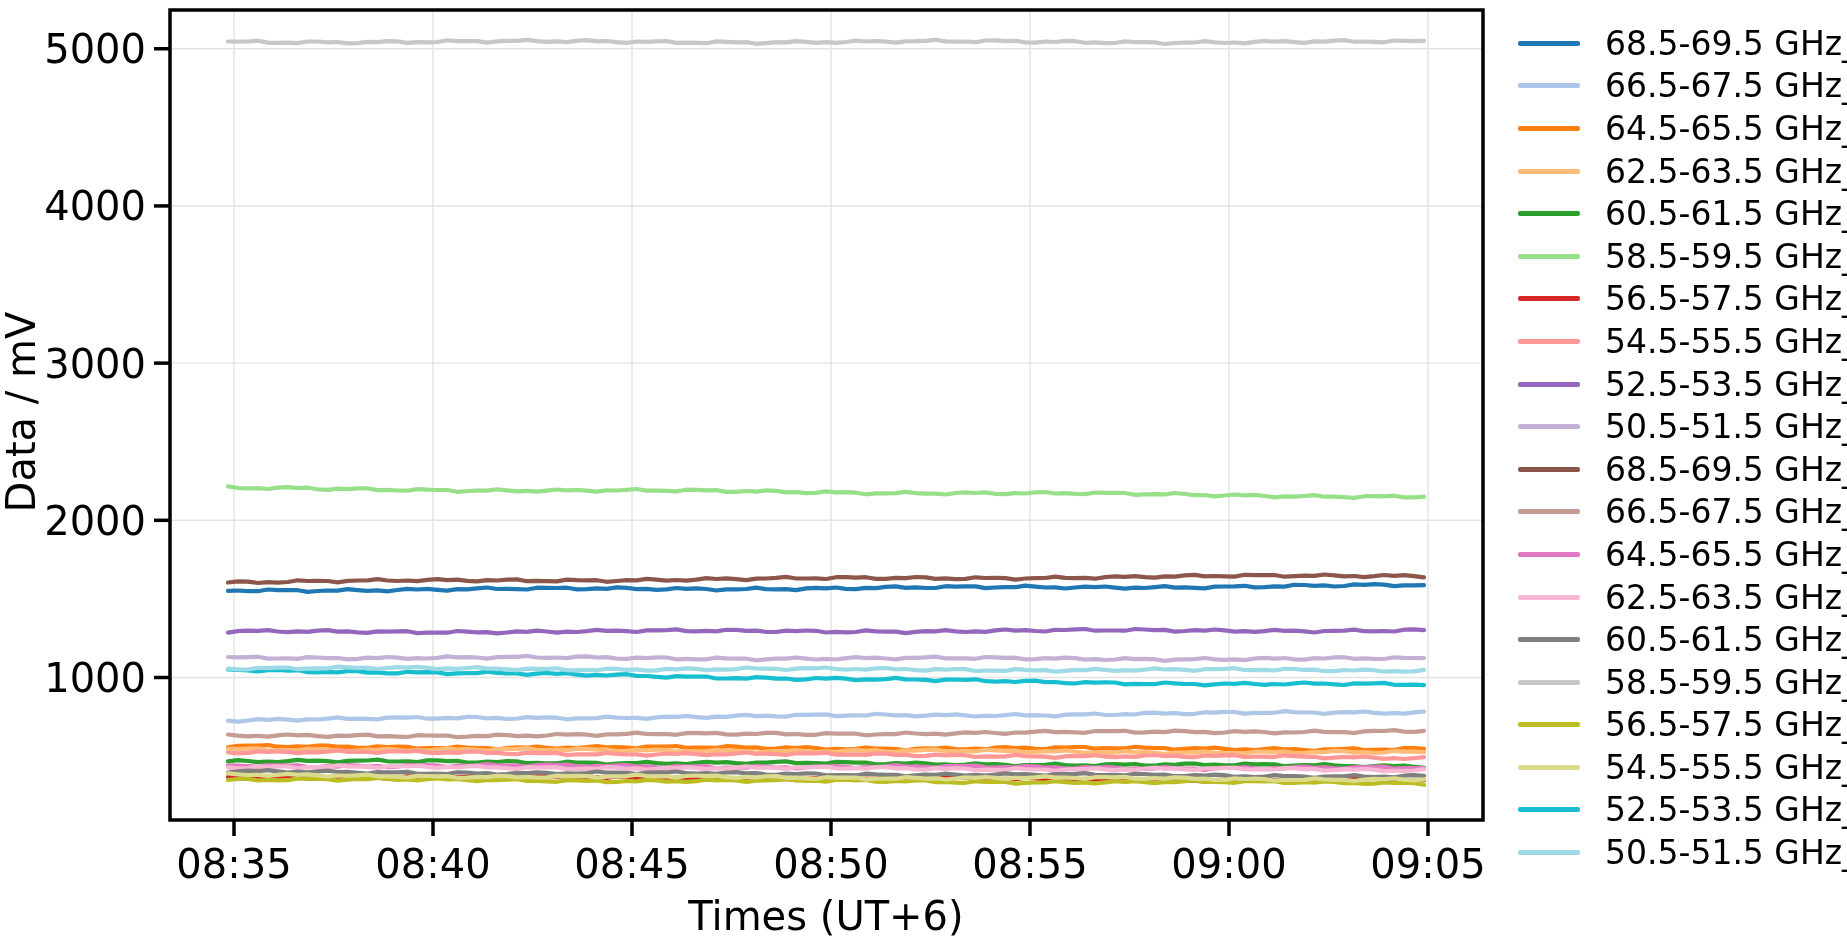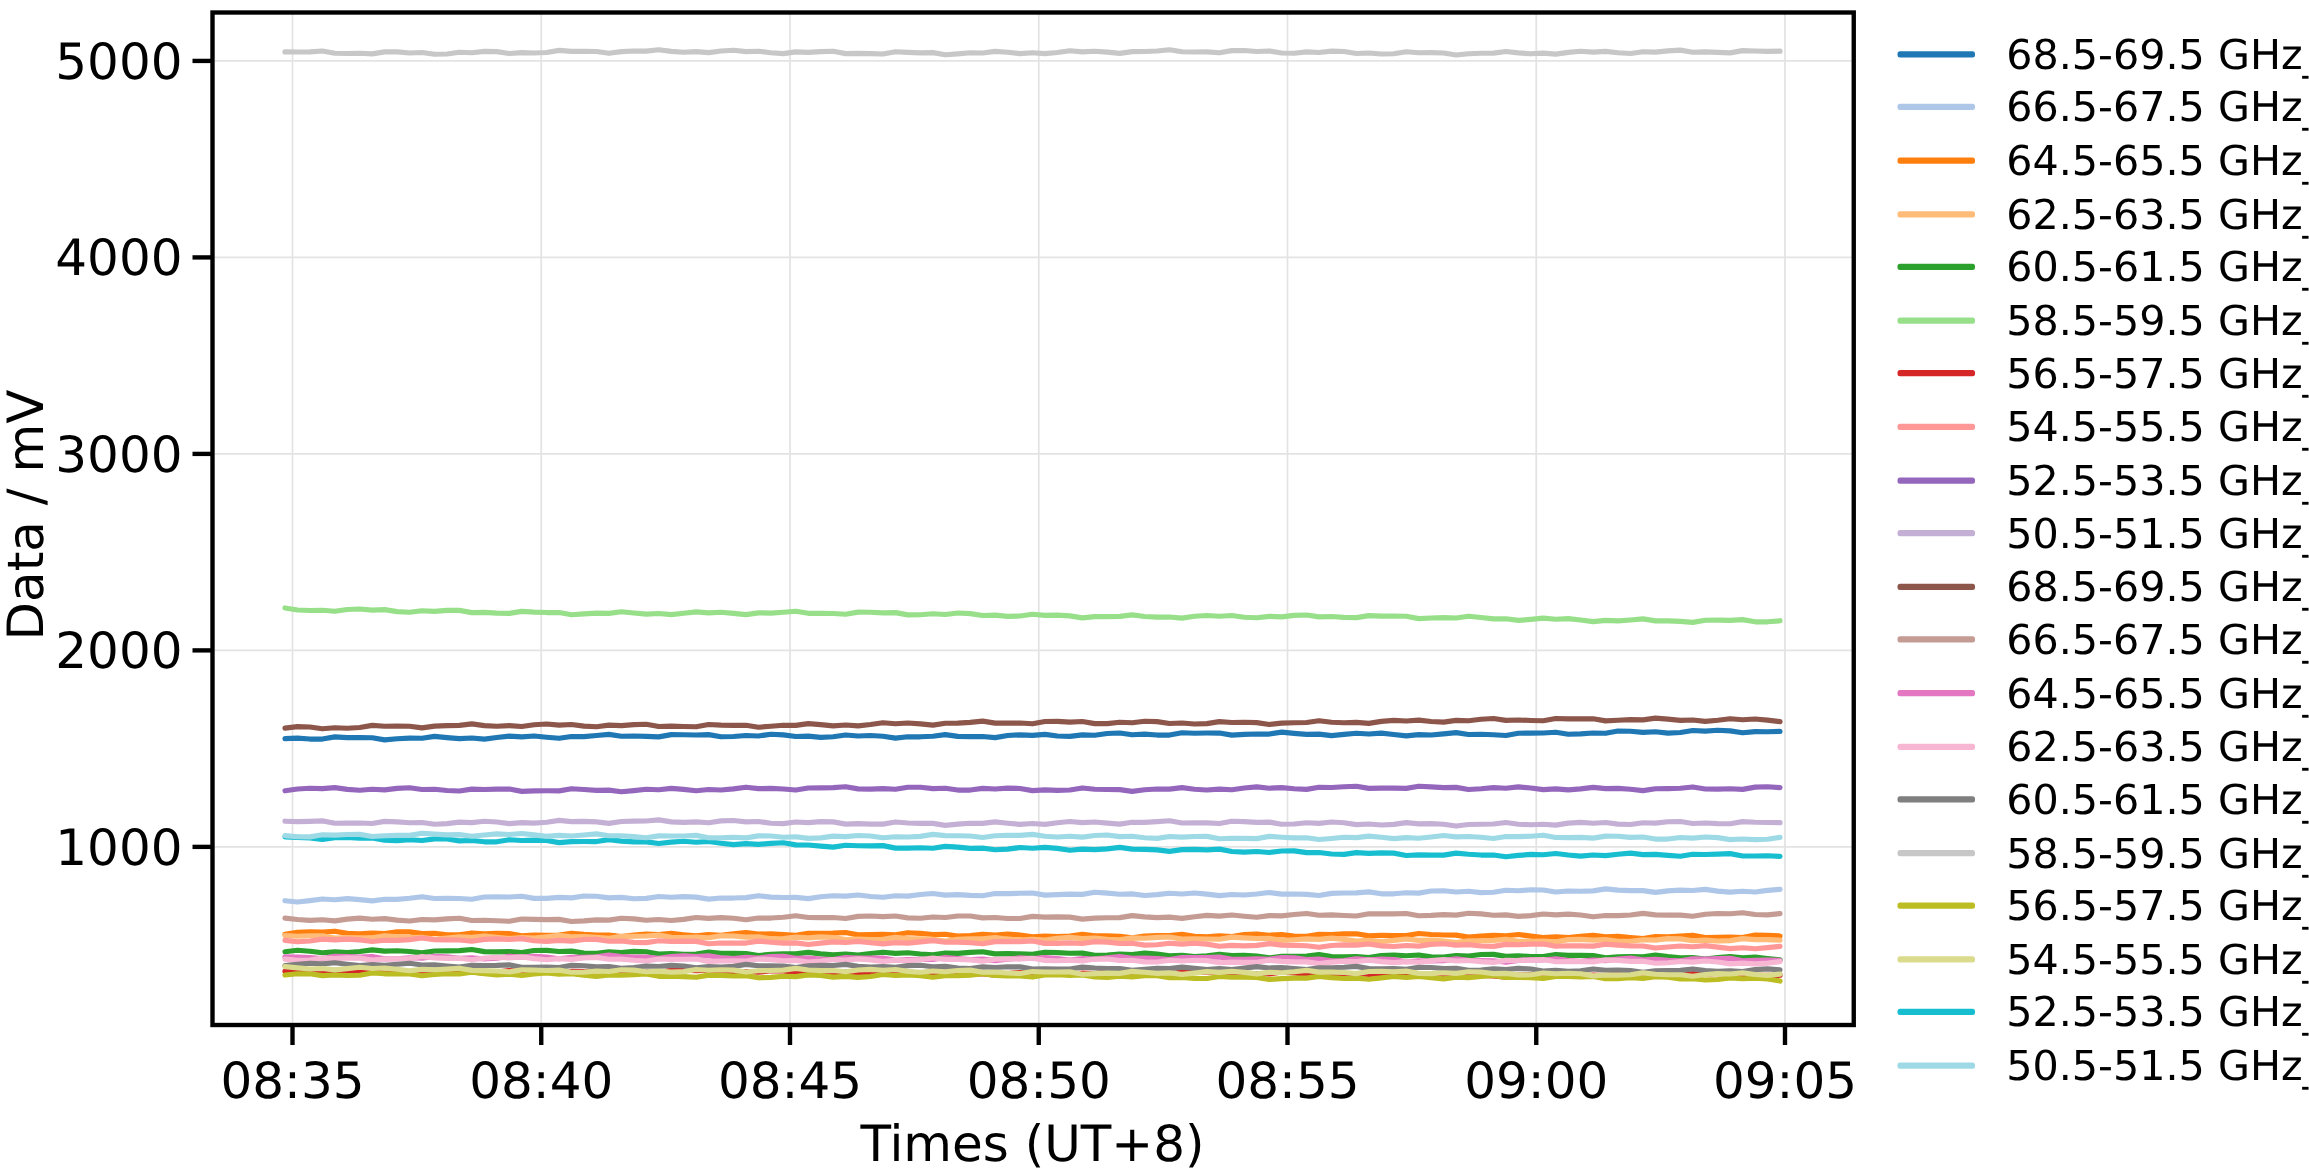--- a/index.html
+++ b/index.html
@@ -106,21 +106,21 @@
         <text x="1030" y="878" text-anchor="middle">08:55</text>
         <text x="1229" y="878" text-anchor="middle">09:00</text>
         <text x="1428" y="878" text-anchor="middle">09:05</text>
         <text x="146" y="677.5" dy="0.36em" text-anchor="end">1000</text>
         <text x="146" y="520.31" dy="0.36em" text-anchor="end">2000</text>
         <text x="146" y="363.12" dy="0.36em" text-anchor="end">3000</text>
         <text x="146" y="205.93" dy="0.36em" text-anchor="end">4000</text>
         <text x="146" y="48.74000000000001" dy="0.36em" text-anchor="end">5000</text>
       </g>
     </svg>
-  <div id="xlabel" class="axis-label">Times (UT+8)</div>
+  <div id="xlabel" class="axis-label">Times (UT+6)</div>
   <div id="ylabel" class="axis-label">Data / mV</div>
   <div id="legend">
       <div class="legend-row">
         <span class="legend-swatch" style="background: rgb(31, 119, 180);"></span>
         <span class="legend-text">68.5-69.5 GHz_R</span>
       </div>
       <div class="legend-row">
         <span class="legend-swatch" style="background: rgb(174, 199, 232);"></span>
         <span class="legend-text">66.5-67.5 GHz_R</span>
       </div>

